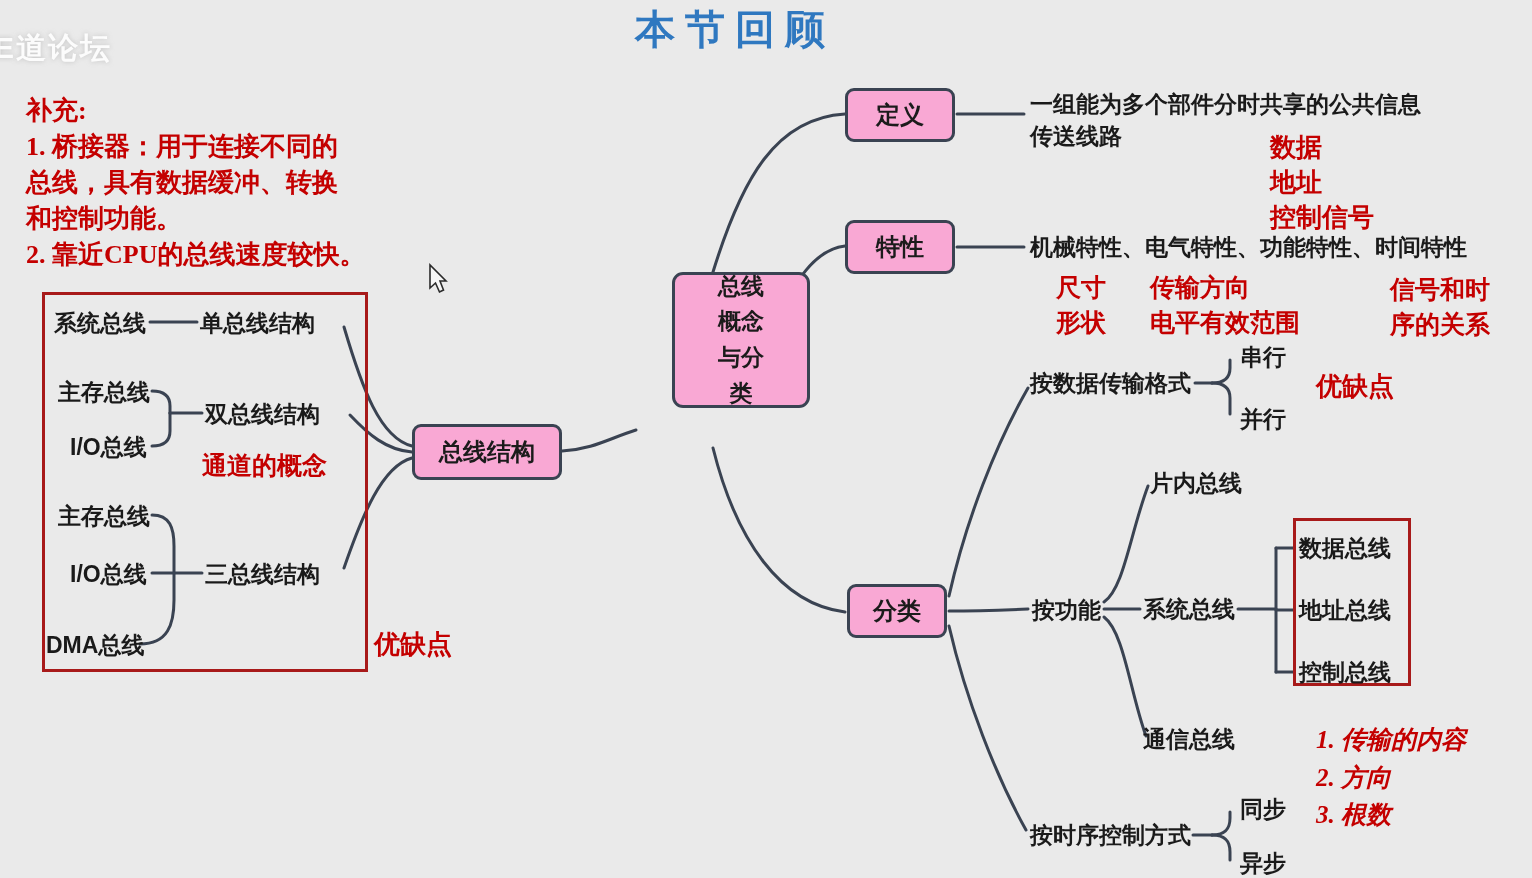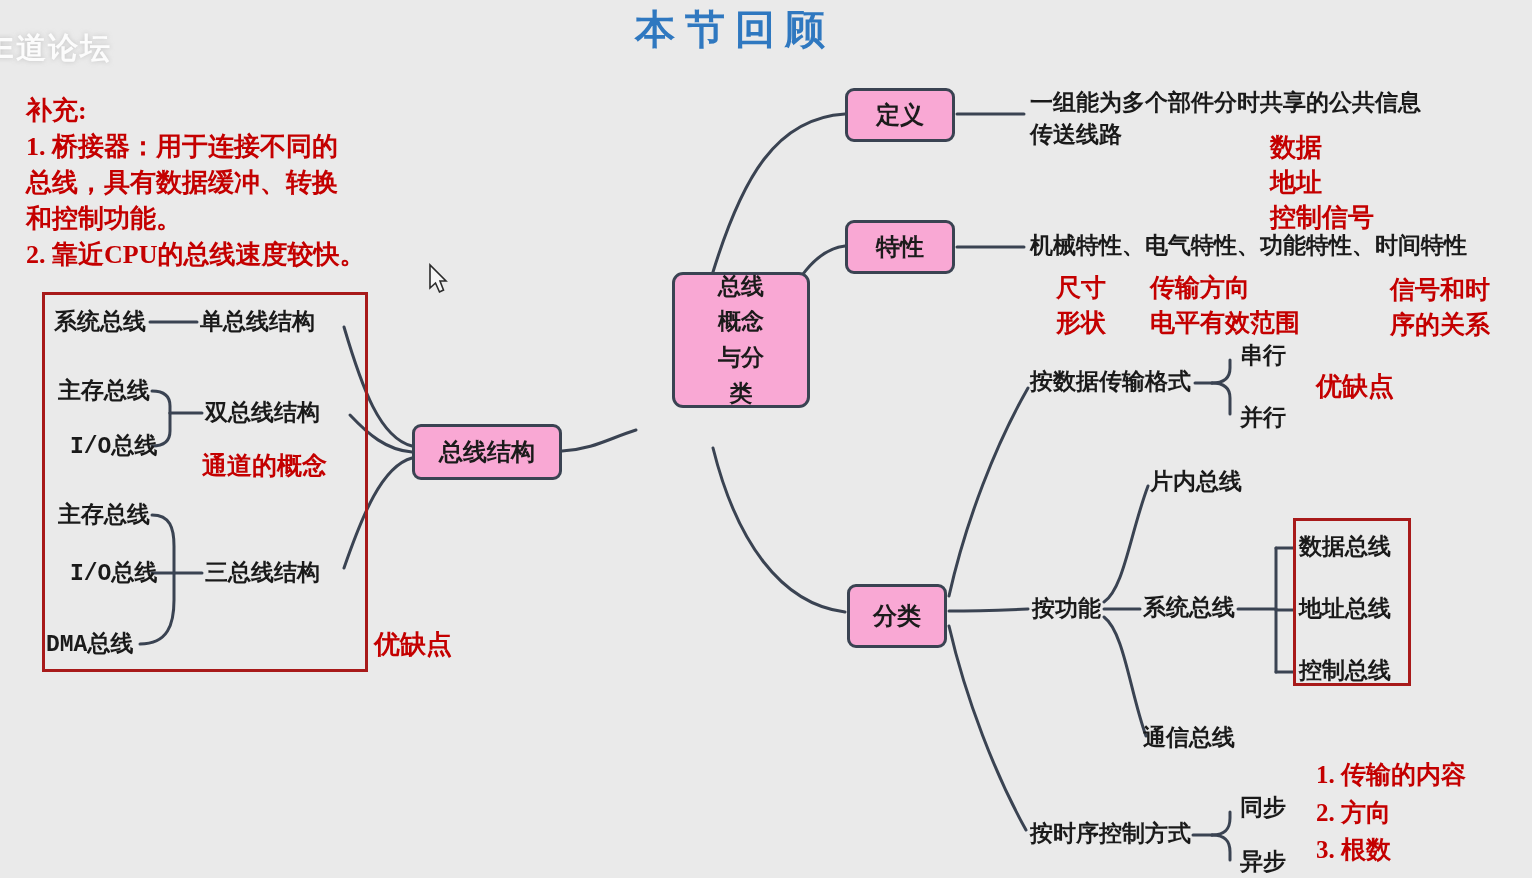--- a/index.html
+++ b/index.html
@@ -38,21 +38,21 @@
     position: absolute;
     font-family: "Liberation Serif", serif;
     font-size: 26px; font-weight: 600; line-height: 36px;
     color: var(--annotation-red, #c40000);
     white-space: pre-line;
     margin-top: 9px;
   }
   .label {
     position: absolute;
     font-size: 23px; font-weight: 600; line-height: 1.15;
-    color: #1a1a1a; white-space: nowrap; font-family: Liberation Mono, monospace;
+    color: #1a1a1a; white-space: nowrap;
   }
   .pre { white-space: pre-line; }
   .red {
     color: var(--annotation-red, #c40000);
     font-family: "Liberation Serif", serif;
     font-weight: 600;
     margin-top: 8px;
   }
   .node {
     position: absolute;
@@ -146,21 +146,21 @@
   <div class="label" style="left:205px; top:561px;">三总线结构</div>
   <div class="label red" style="left:374px; top:622px; font-size:26px;">优缺点</div>
 
   <div class="node" style="left:412px; top:424px; width:150px; height:56px;">总线结构</div>
   <div class="node center-node" style="left:636px; top:272px; width:138px; height:136px;margin-left:36px;">总线
 概念
 与分
 类</div>
   <div class="node" style="left:845px; top:88px; width:110px; height:54px;">定义</div>
   <div class="node" style="left:845px; top:220px; width:110px; height:54px;">特性</div>
-  <div class="node" style="left:847px; top:584px; width:100px; height:64px;">分类</div>
+  <div class="node" style="left:847px; top:584px; width:100px; height:54px;">分类</div>
 
   <div class="label pre" style="left:1030px; top:88px; line-height:1.4;">一组能为多个部件分时共享的公共信息
 传送线路</div>
   <div class="label red pre" style="left:1270px; top:122px; font-size:26px; line-height:1.35;">数据
 地址
 控制信号</div>
 
   <div class="label" style="left:1030px; top:234px;">机械特性、电气特性、功能特性、时间特性</div>
   <div class="label red pre" style="left:1056px; top:262px; font-size:25px; line-height:1.4;">尺寸
 形状</div>
@@ -176,21 +176,21 @@
 
   <div class="label" style="left:1032px; top:597px;">按功能</div>
   <div class="label" style="left:1150px; top:470px;">片内总线</div>
   <div class="label" style="left:1143px; top:596px;">系统总线</div>
   <div class="label" style="left:1143px; top:726px;">通信总线</div>
 
   <div class="redbox" style="left:1293px; top:518px; width:118px; height:168px;"></div>
   <div class="label" style="left:1299px; top:535px;">数据总线</div>
   <div class="label" style="left:1299px; top:597px;">地址总线</div>
   <div class="label" style="left:1299px; top:659px;">控制总线</div>
-  <div class="label red pre" style="left:1316px; top:748px; font-size:25px; line-height:1.5;">1. 传输的内容
+  <div class="label red pre" style="left:1316px; top:713px; font-size:25px; line-height:1.5;font-style:italic;">1. 传输的内容
 2. 方向
 3. 根数</div>
 
   <div class="label" style="left:1030px; top:822px;">按时序控制方式</div>
   <div class="label" style="left:1240px; top:796px;">同步</div>
   <div class="label" style="left:1240px; top:850px;">异步</div>
 
 </div>
 
 </body></html>

